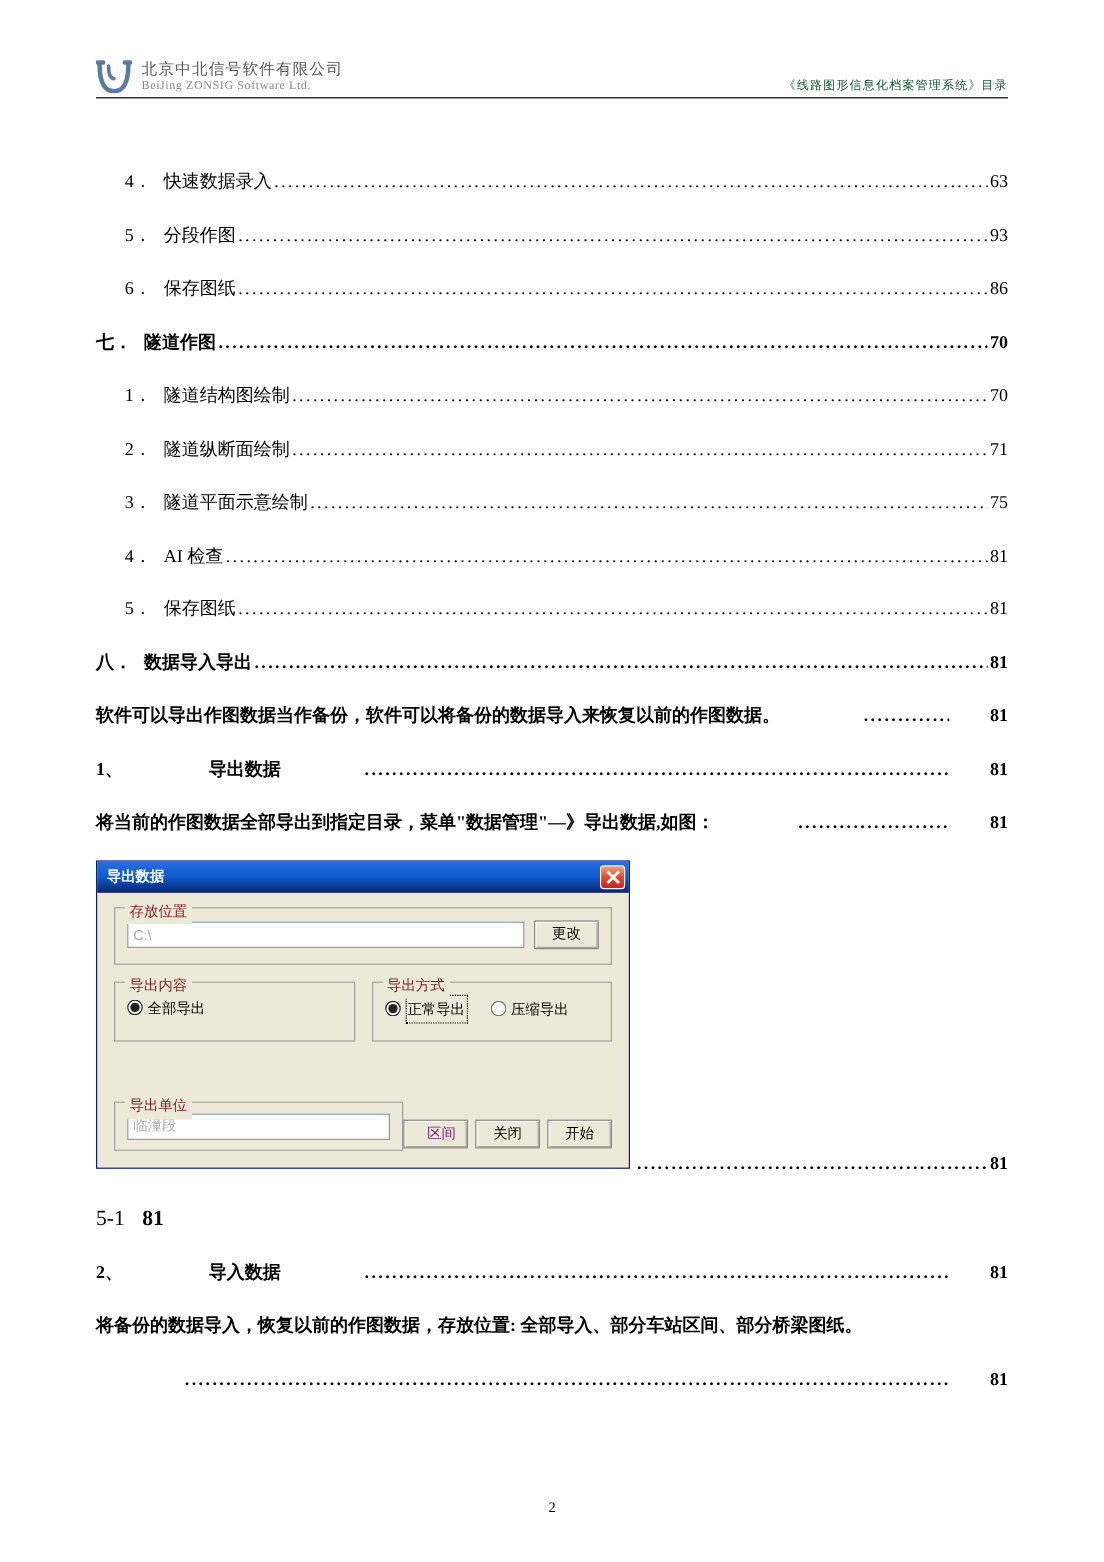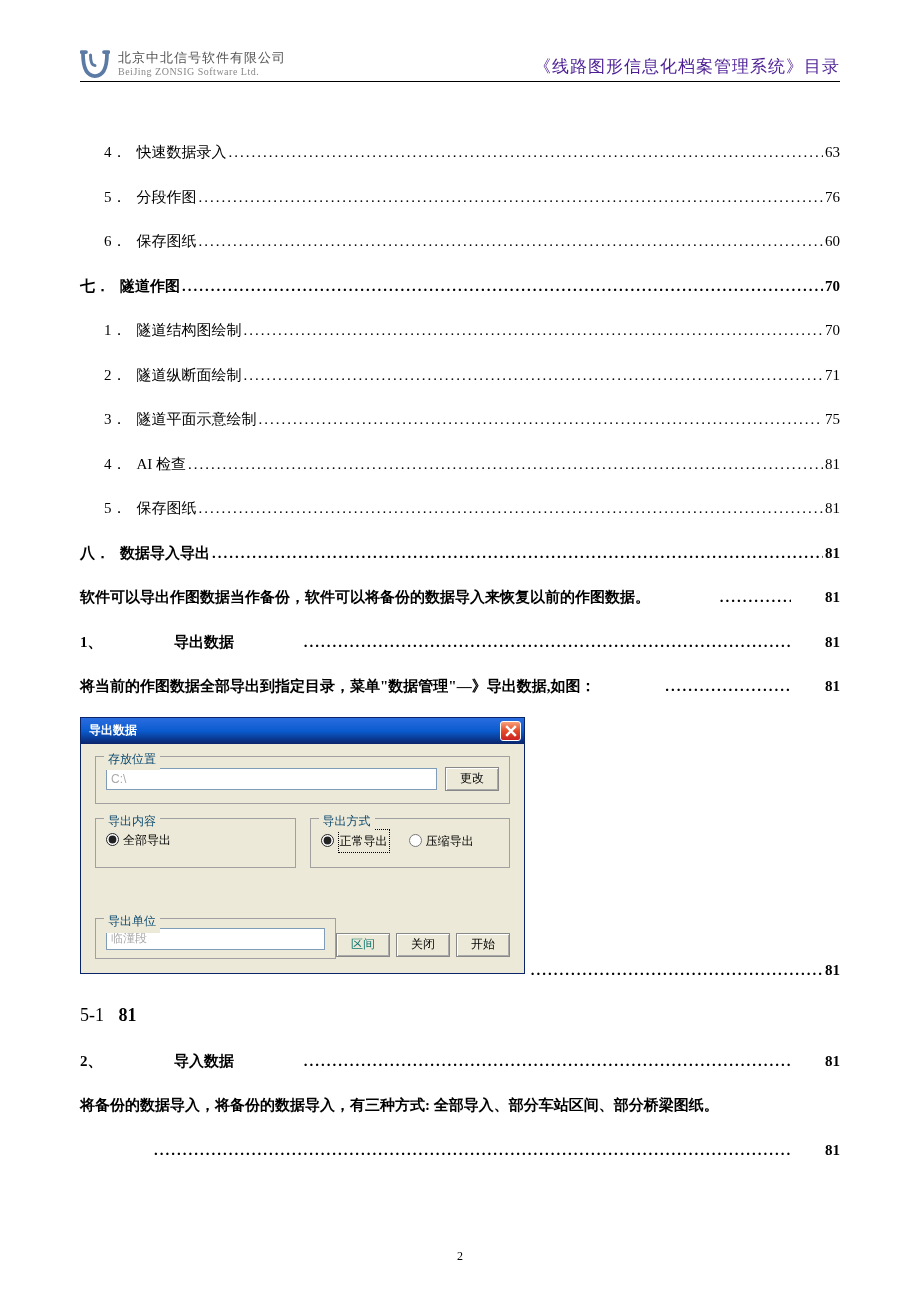--- a/index.html
+++ b/index.html
@@ -18,21 +18,21 @@
     justify-content: space-between;
     border-bottom: 1px solid #000;
     padding-bottom: 3px;
     margin-bottom: 56px;
   }
   .logo-area { display: flex; align-items: center; gap: 8px; }
   .logo-svg { width: 30px; height: 28px; }
   .company { line-height: 1.15; letter-spacing: 1px; }
   .company-cn { font-size: 13px; color: #555; font-family: "SimSun", serif; }
   .company-en { font-size: 10px; color: #888; letter-spacing: 0.5px; }
-  .breadcrumb-title { font-size: 17px; color: #4c1d95; letter-spacing: 1px; }
+  .breadcrumb-title { font-size: 10px; color: #14532d; letter-spacing: 1px; }
 
   .toc { font-size: 15px; line-height: 1.9; }
   .toc-line {
     display: flex;
     align-items: baseline;
     white-space: nowrap;
     margin-bottom: 16px;
   }
   .toc-indent-1 { padding-left: 24px; }
   .toc-indent-0 { padding-left: 0; }
@@ -120,21 +120,21 @@
     border: 1px solid #a0a0a0;
     padding: 10px 10px 12px 10px;
     position: relative;
     margin-bottom: 14px;
   }
   .fieldset .legend {
     position: absolute;
     top: -9px; left: 8px;
     background: #ece9d8;
     padding: 0 4px;
-    color: #0c4a6e;
+    color: #7f1d1d;
     font-size: 12px;
   }
   .row-two { display: flex; gap: 14px; margin-bottom: 0; }
   .row-two .fieldset { flex:1; margin-bottom:14px; }
   .text-input {
     width: 100%;
     border: 1px solid #7f9db9;
     background: #fff;
     height: 22px;
     padding: 2px 4px;
@@ -149,21 +149,21 @@
     height: 24px;
     min-width: 54px;
     padding: 0 9px;
     border: 1px solid #888;
     background: #ece9d8;
     font-size: 12px;
     font-family: inherit;
     cursor: pointer;
     box-shadow: inset 1px 1px 0 #fff, inset -1px -1px 0 #aaa;
   }
-  .btn.disabled { color:#0f766e; }
+  .btn.disabled { color:#701a75;text-align:right; }
   .radio-row label { margin-right: 16px; font-size:12px; display:inline-flex; align-items:center; gap:4px;}
   .dotted-focus { border:1px dotted #000; padding:0 1px; }
   .bottom-row { display:flex; gap:0; align-items:flex-end;margin-top:36px; }
   .bottom-row .fieldset { flex:1; margin-bottom:0; }
   .bottom-btns { display:flex; gap:6px; padding-bottom: 2px; }
   input[type=radio]{ accent-color:#222; }
 </style>
 </head>
 <body>
 
@@ -187,27 +187,27 @@
   <div class="toc-line toc-indent-1">
     <span class="toc-num">4．</span>
     <span class="toc-title-txt">快速数据录入</span>
     <span class="dots"></span>
     <span class="toc-page">63</span>
   </div>
   <div class="toc-line toc-indent-1">
     <span class="toc-num">5．</span>
     <span class="toc-title-txt">分段作图</span>
     <span class="dots"></span>
-    <span class="toc-page">76</span>
+    <span class="toc-page">93</span>
   </div>
   <div class="toc-line toc-indent-1">
     <span class="toc-num">6．</span>
     <span class="toc-title-txt">保存图纸</span>
     <span class="dots"></span>
-    <span class="toc-page">60</span>
+    <span class="toc-page">86</span>
   </div>
   <div class="toc-line toc-indent-0 bold">
     <span class="toc-num">七．</span>
     <span class="toc-title-txt">隧道作图</span>
     <span class="dots"></span>
     <span class="toc-page">70</span>
   </div>
   <div class="toc-line toc-indent-1">
     <span class="toc-num">1．</span>
     <span class="toc-title-txt">隧道结构图绘制</span>
@@ -344,21 +344,21 @@
   <div class="para-line bold-para">
     <span class="text">2、</span>
     <span>&nbsp;&nbsp;</span>
     <span class="text">导入数据</span>
     <span>&nbsp;</span>
     <span class="dots"></span>
     <span class="pg">81</span>
   </div>
 
   <div class="para-line bold-para" style="white-space:normal;">
-    <span class="text" style="white-space:normal;">将备份的数据导入，将备份的数据导入，有三种方式: 全部导入、部分车站区间、部分桥梁图纸。</span>
+    <span class="text" style="white-space:normal;">将备份的数据导入，恢复以前的作图数据，存放位置: 全部导入、部分车站区间、部分桥梁图纸。</span>
   </div>
 
   <div class="para-line bold-para">
     <span style="flex:0 0 40px;"></span>
     <span class="dots"></span>
     <span class="pg">81</span>
   </div>
 
 </div>
 

